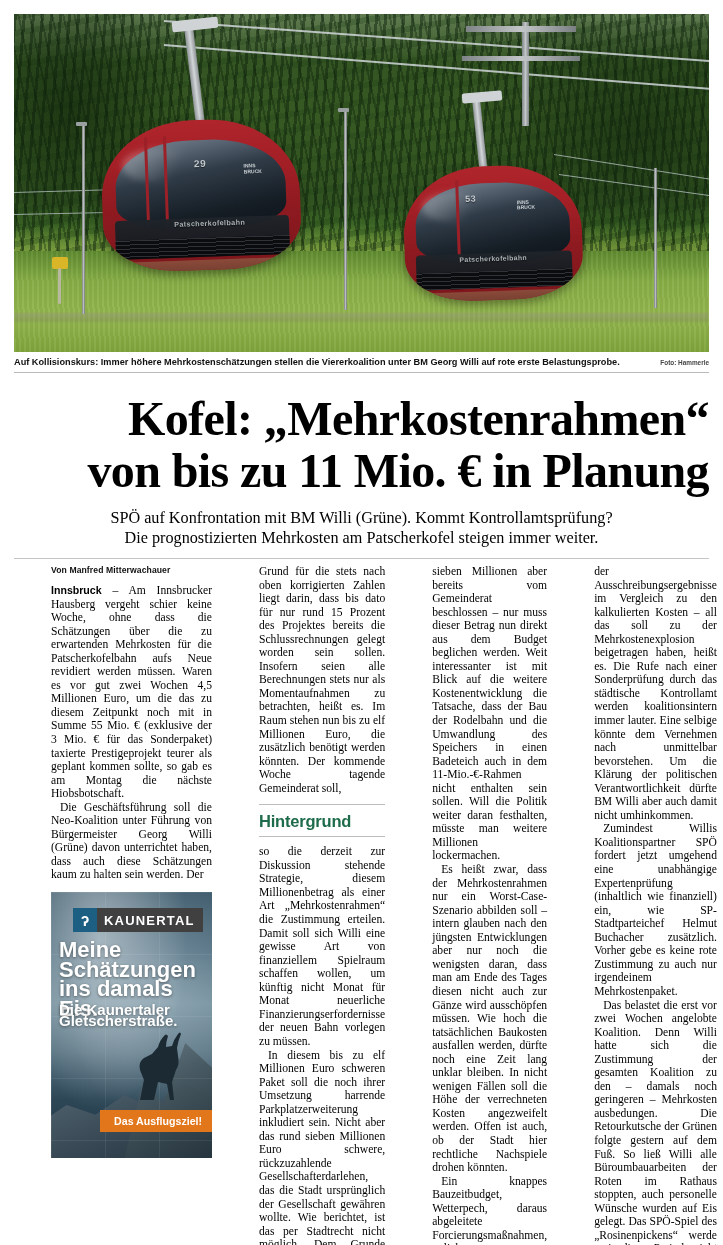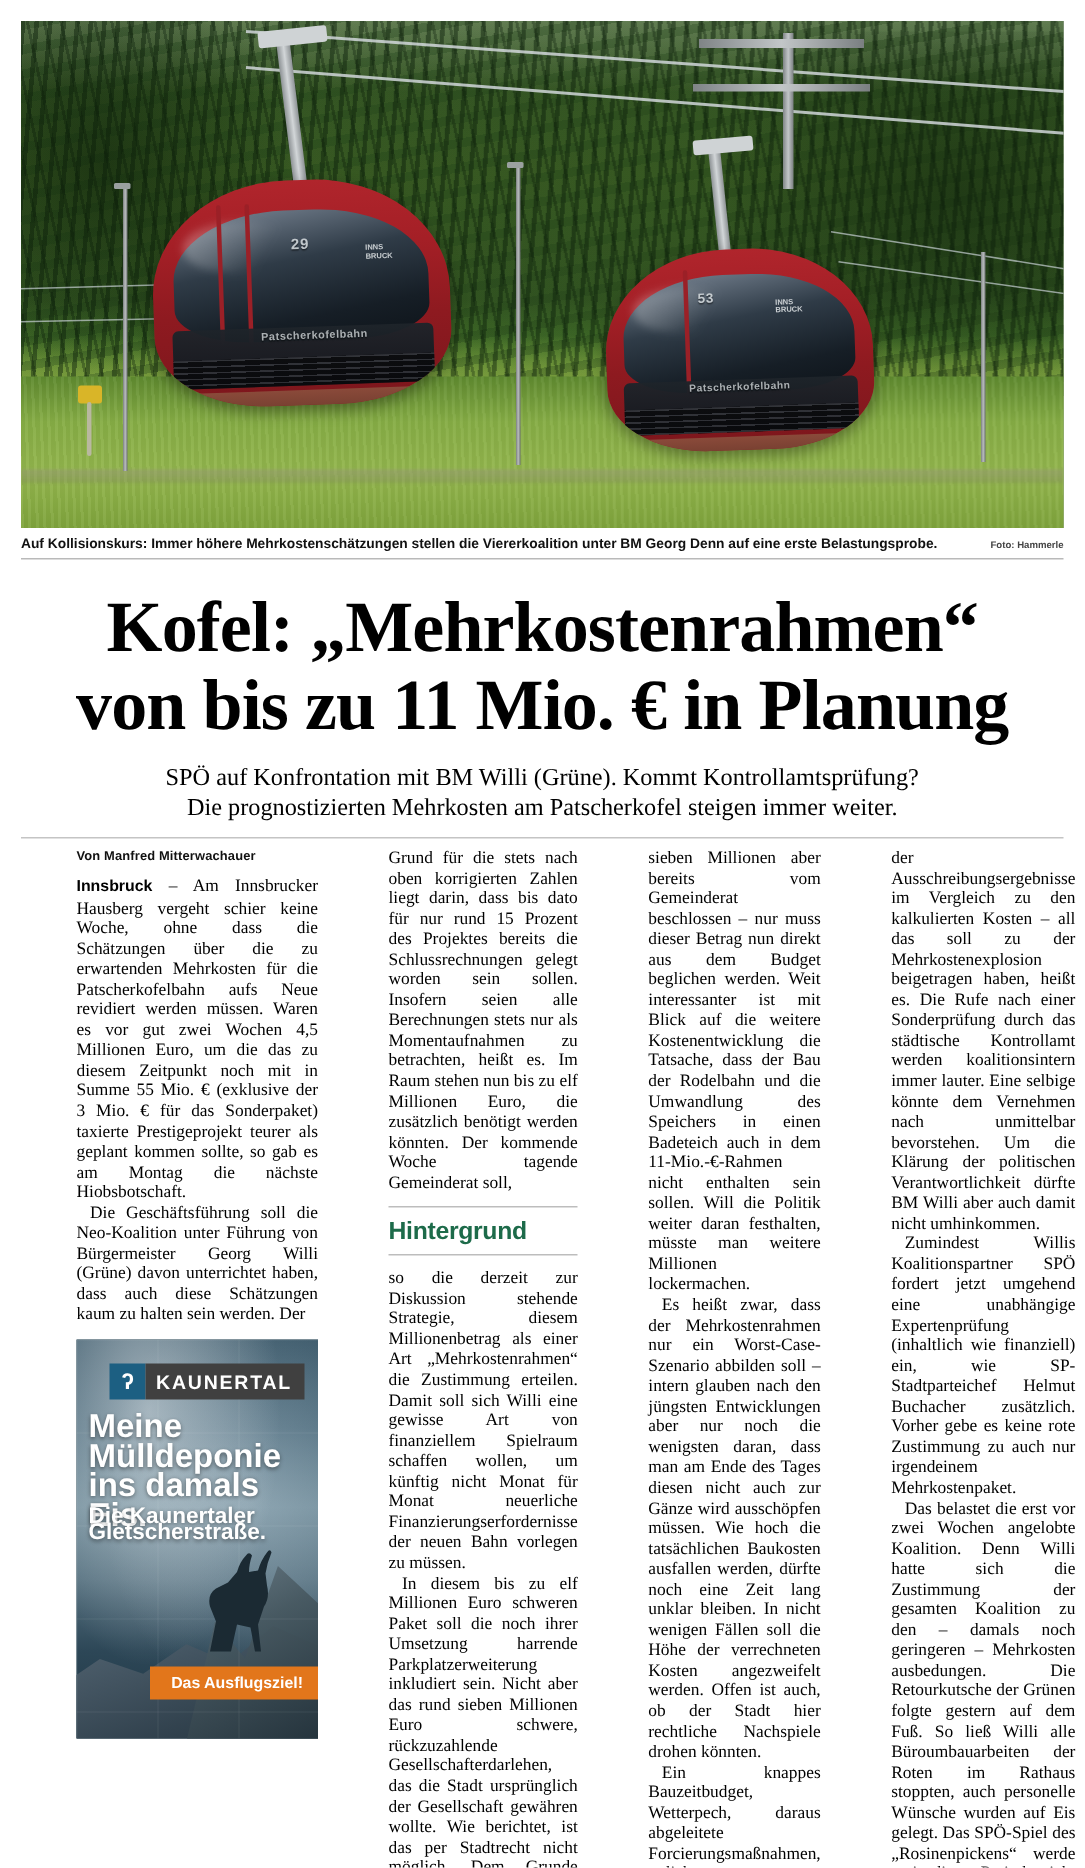--- a/index.html
+++ b/index.html
@@ -206,21 +206,21 @@
     font-family: "Liberation Sans", sans-serif;
     font-size: 6.4px;
     font-weight: 700;
     color: #444;
     white-space: nowrap;
   }
 
   
   .headline {
     width: 695px;
-    text-align: center;
+    text-align: right;
     font-family: "Liberation Serif", serif;
     font-weight: 700;
     font-size: 48px;
     line-height: 52px;
     letter-spacing: -0.6px;
     margin-top: 20px;
     color: #000;
   }
   .headline .line { display: block; white-space: nowrap; }
 
@@ -444,21 +444,21 @@
         <div class="cab-lower">
           <div class="cab-brand" style="left:28%; top:4%; font-size:6.8px;">Patscherkofelbahn</div>
           <div class="cab-louvre"></div>
         </div>
         <div class="cab-floor"></div>
       </div>
     </div>
   </div>
 
   <div class="caption-bar">
-    <div class="caption-text">Auf Kollisionskurs: Immer höhere Mehrkostenschätzungen stellen die Viererkoalition unter BM Georg Denn auf eine erste Belastungsprobe.</div>
+    <div class="caption-text">Auf Kollisionskurs: Immer höhere Mehrkostenschätzungen stellen die Viererkoalition unter BM Georg Willi auf rote erste Belastungsprobe.</div>
     <div class="caption-credit">Foto: Hammerle</div>
   </div>
 
   <div class="headline">
     <span class="line">Kofel: „Mehrkostenrahmen“</span>
     <span class="line">von bis zu 11 Mio. € in Planung</span>
   </div>
 
   <div class="subhead">
     <span class="line">SPÖ auf Konfrontation mit BM Willi (Grüne). Kommt Kontrollamtsprüfung?</span>
@@ -484,21 +484,21 @@
 
         <div class="ad-logo-row">
           <div class="ad-logo-mark">
             <span class="ad-logo-glyph">ʕ</span>
           </div>
           <div class="ad-logo-text">KAUNERTAL</div>
         </div>
 
         <div class="ad-head">
           <span>Meine</span>
-          <span>Mülldeponie</span>
+          <span>Schätzungen</span>
           <span>ins damals Eis.</span>
         </div>
 
         <div class="ad-sub">
           <span>Die Kaunertaler</span>
           <span>Gletscherstraße.</span>
         </div>
 
         <svg class="ad-ibex" viewBox="0 0 66 72">
           <path fill="#1b2a33" d="M12 70 L16 50 L12 40 Q10 32 16 28 L24 24 L30 17 Q32 10 36 6 Q38 3 40 6 Q38 12 38 17 L44 16 Q46 9 50 4 Q52 1 53 4 Q50 11 49 18 L50 26 Q52 34 48 40 L44 52 L46 70 L42 70 L39 54 L30 52 L26 70 Z"></path>

